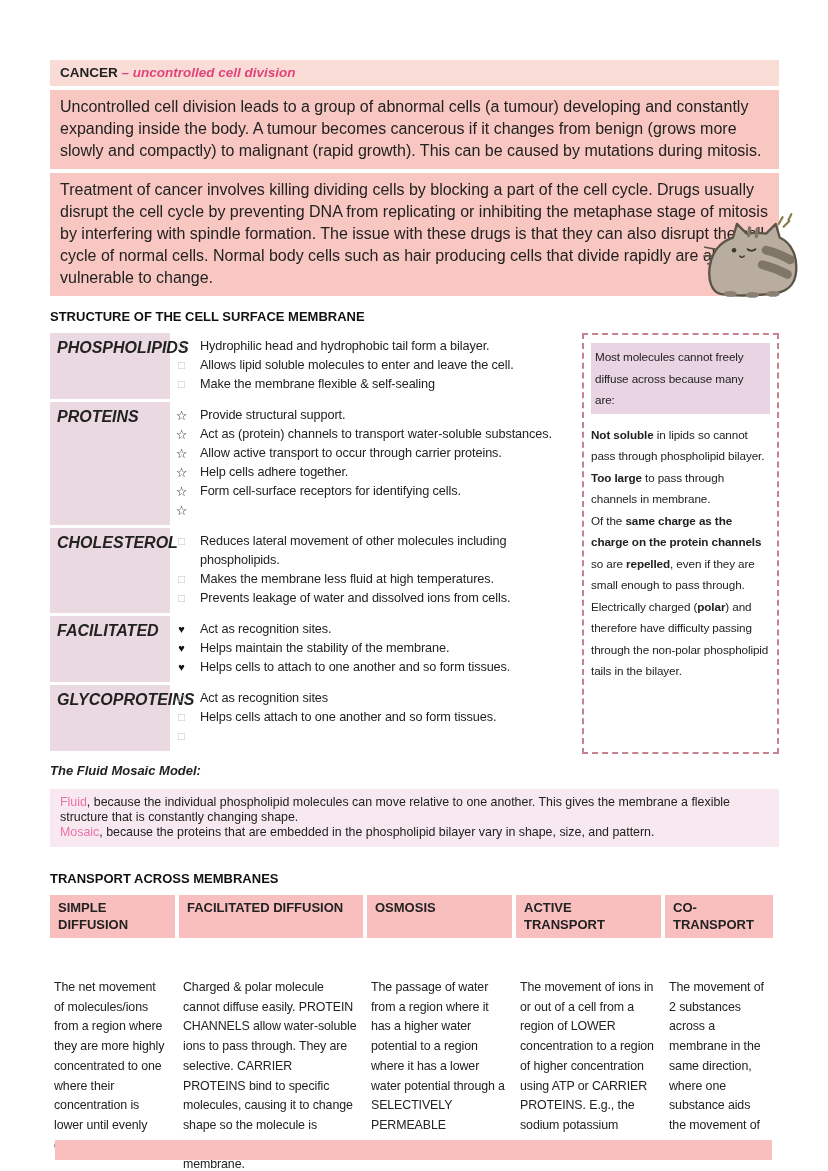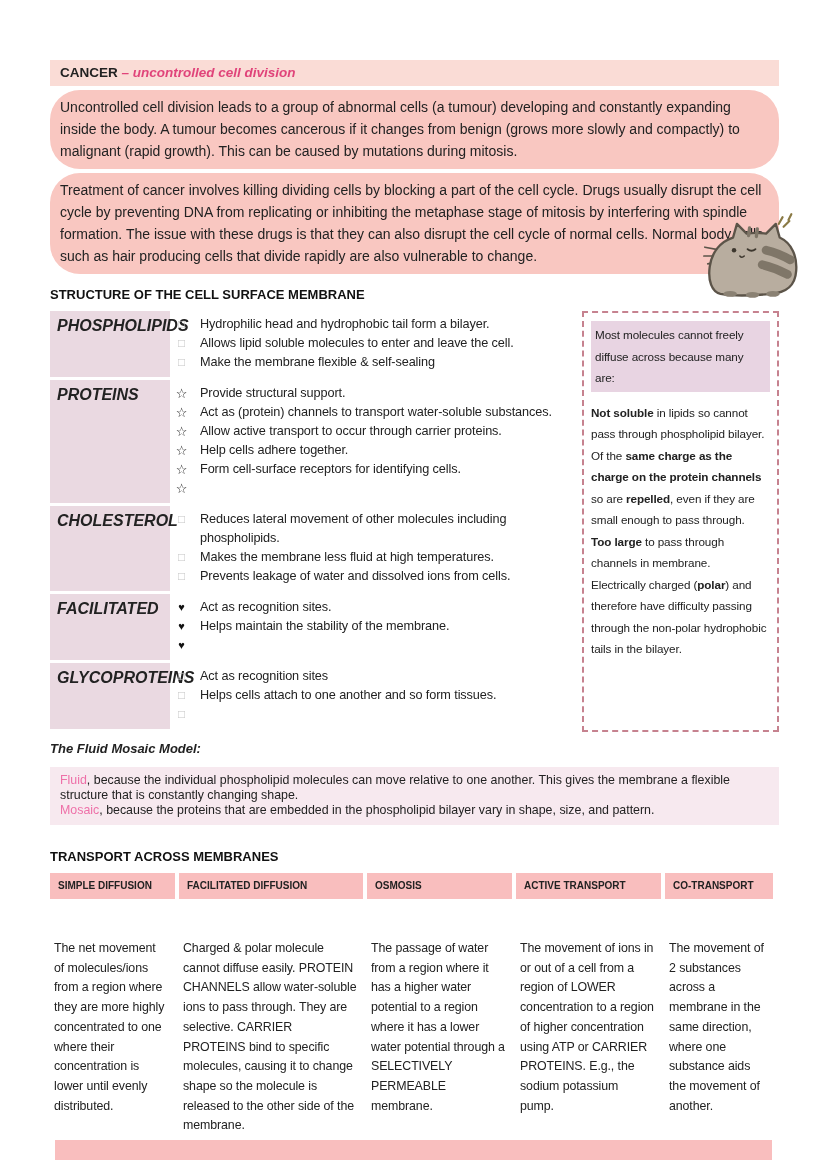--- a/index.html
+++ b/index.html
@@ -5,21 +5,21 @@
   html,body { margin:0; padding:0; background:#ffffff; }
   .page {
     position:relative; width:828px; height:1171px; background:#ffffff;
     font-family:"Liberation Sans", sans-serif; color:#222222; overflow:hidden;
   }
   .content { position:absolute; left:50px; top:60px; width:729px; }
 
   
   .cancer-title { background:var(--band_light); padding:5px 10px 6px; font-size:13.5px; font-weight:bold; }
   .cancer-sub { color:var(--accent_pink); font-style:italic; font-weight:600; }
-  .band { background:var(--band); padding:6px 10px 7px; font-size:14px; line-height:22px; margin-top:4px;border-radius:30px; }
+  .band { background:var(--band); padding:6px 10px 7px; font-size:16px; line-height:22px; margin-top:4px; }
 
   .h1 { font-weight:bold; font-size:13px; color:#111; margin:13px 0 9px; }
 
   
   .main-row { display:flex; align-items:stretch; }
   .mem-table { width:525px; }
   .mem-row { display:flex; margin-bottom:3px; }
   .mem-label { width:120px; min-width:120px; box-sizing:border-box; background:var(--label_cell);
     font-weight:bold; font-style:italic; font-size:16px; padding:6px 5px 0 7px; }
   .mem-items { flex:1; padding:4px 0 5px 2px; }
@@ -36,21 +36,21 @@
   .b { font-weight:bold; }
 
   
   .fm-heading { font-weight:bold; font-style:italic; font-size:13px; margin:9px 0 11px; }
   .fm-band { background:var(--fm_band); padding:6px 10px 7px; font-size:12.4px; line-height:15px; }
   .pinkword { color:var(--word_pink); }
 
   
   .t-heading { margin-top:24px; }
   .t-grid { display:grid; grid-template-columns:125px 184px 145px 145px 108px; column-gap:4px; margin-top:9px; }
-  .t-head { background:var(--table_header); font-weight:bold; font-size:10px; line-height:17px; padding:4px 8px 5px; box-sizing:border-box; }
+  .t-head { background:var(--table_header); font-weight:bold; font-size:13px; line-height:17px; padding:4px 8px 5px; box-sizing:border-box; }
   .t-body { font-size:12.4px; line-height:19.7px; padding:4px 6px 0 4px; box-sizing:border-box; letter-spacing:-0.1px;margin-top:36px; }
 
   .bottom-strip { position:absolute; left:55px; top:1140px; width:717px; height:20px; background:var(--table_header); }
 
   .cat { position:absolute; left:701px; top:211px; width:102px; height:90px; z-index:5; }
 </style>
 </head>
 <body>
 
 <div class="page">
@@ -134,20 +134,21 @@
               <div class="mem-li">
                 <span class="blt heart">♥</span>
                 <span>Act as recognition sites.</span>
               </div>
               <div class="mem-li">
                 <span class="blt heart">♥</span>
                 <span>Helps maintain the stability of the membrane.</span>
               </div>
               <div class="mem-li">
                 <span class="blt heart">♥</span>
+                <span>Helps cells to attach to one another and so form tissues.</span>
               </div>
             </div>
         </div>
         <div class="mem-row">
           <div class="mem-label">GLYCOPROTEINS</div>
           <div class="mem-items">
               <div class="mem-li">
                 <span class="blt square">□</span>
                 <span>Act as recognition sites</span>
               </div>
@@ -158,23 +159,23 @@
               <div class="mem-li">
                 <span class="blt square">□</span>
               </div>
             </div>
         </div>
       </div>
 
       <div class="sidebar">
         <div class="sidebar-intro">Most molecules cannot freely diffuse across because many are:</div>
         <div class="sidebar-point"><span class="b">Not soluble</span><span> in lipids so cannot pass through phospholipid bilayer.</span></div>
+        <div class="sidebar-point"><span class="b">Too large</span><span> to pass through channels in membrane.</span></div>
         <div class="sidebar-point"><span>Of the </span><span class="b">same charge as the charge on the protein channels</span><span> so are </span><span class="b">repelled</span><span>, even if they are small enough to pass through.</span></div>
-        <div class="sidebar-point"><span class="b">Too large</span><span> to pass through channels in membrane.</span></div>
-        <div class="sidebar-point"><span>Electrically charged (</span><span class="b">polar</span><span>) and therefore have difficulty passing through the non-polar hydrophobic tails in the bilayer.</span></div>
+        <div class="sidebar-point"><span>Electrically charged (</span><span class="b">polar</span><span>) and therefore have difficulty passing through the non-polar phospholipid tails in the bilayer.</span></div>
       </div>
     </div>
 
     <div class="fm-heading">The Fluid Mosaic Model:</div>
     <div class="fm-band">
       <div><span class="pinkword">Fluid</span><span>, because the individual phospholipid molecules can move relative to one another. This gives the membrane a flexible structure that is constantly changing shape.</span></div>
       <div><span class="pinkword">Mosaic</span><span>, because the proteins that are embedded in the phospholipid bilayer vary in shape, size, and pattern.</span></div>
     </div>
 
     <div class="h1 t-heading">TRANSPORT ACROSS MEMBRANES</div>

